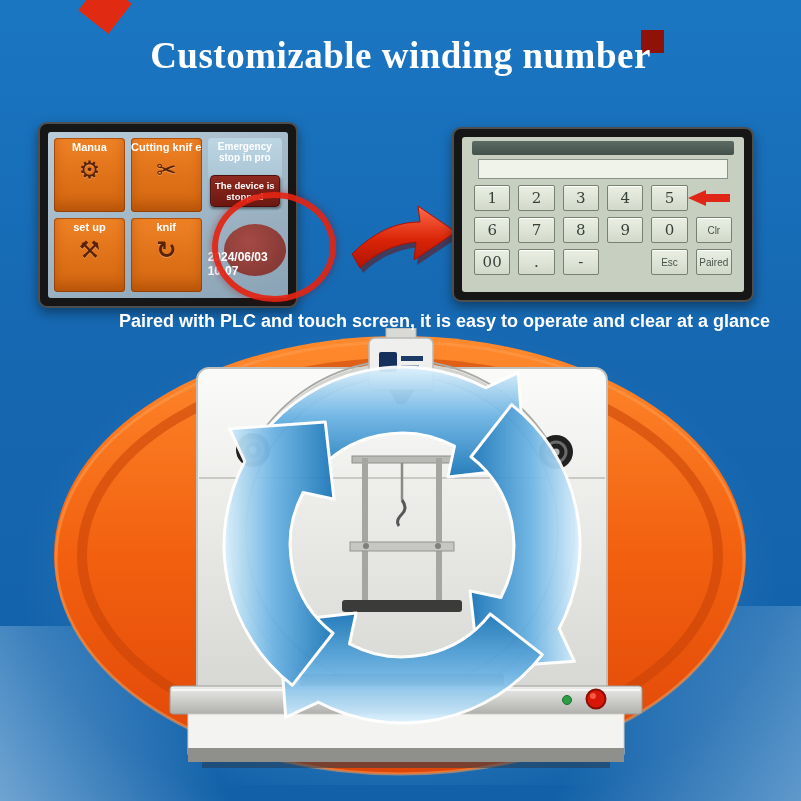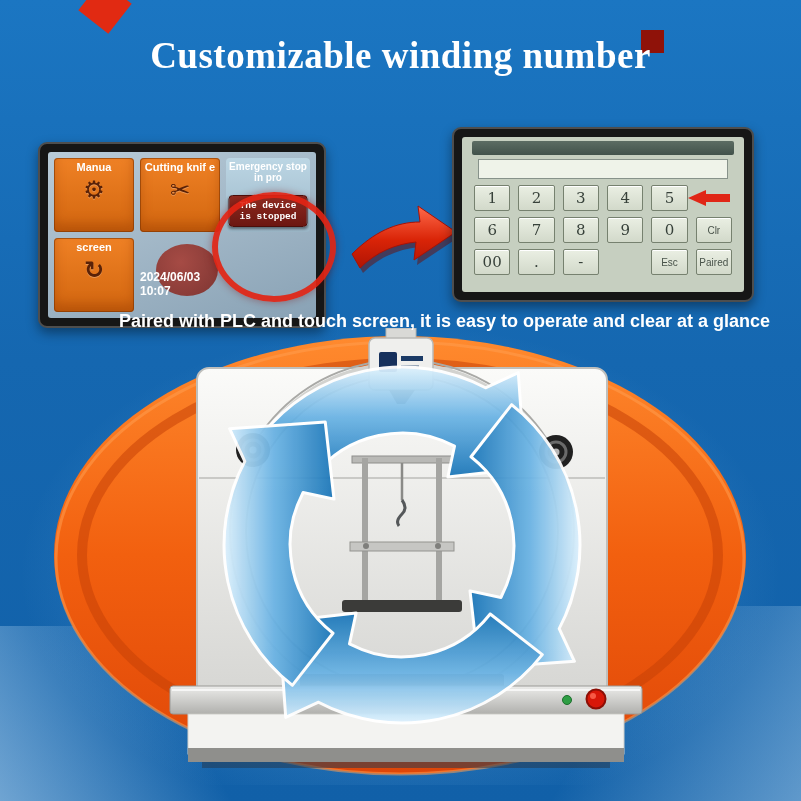--- a/index.html
+++ b/index.html
@@ -19,39 +19,39 @@
   .ribbon-sq{position:absolute;left:641px;top:30px;width:23px;height:23px;background:#8f1209;}
 
   .title{position:absolute;top:34px;left:0;width:100%;margin:0;text-align:center;color:#ffffff;
     font-size:37px;font-weight:bold;letter-spacing:.5px;font-family:Liberation Serif, serif;}
   .caption{position:absolute;top:311px;left:0;width:100%;text-align:center;color:#ffffff;
     font-size:18px;font-weight:bold;padding-left:44px;}
 
   
   .screen{position:absolute;box-sizing:border-box;background:#161616;border:2px solid #4e4e4e;
     border-radius:9px;box-shadow:0 5px 12px rgba(0,0,0,.4);}
-  .plc{left:38px;top:122px;width:288px;height:186px;padding:8px;margin-top:20px;}
+  .plc{left:38px;top:122px;width:260px;height:186px;padding:8px;}
   .plc-inner{width:100%;height:100%;box-sizing:border-box;border-radius:3px;position:relative;
     background:linear-gradient(160deg,#b9cbd8,#89a2b5);
     display:grid;grid-template-columns:1fr 1fr 1.05fr;grid-template-rows:1fr 1fr;gap:6px;padding:6px;}
   .tile{background:linear-gradient(180deg,#ef8125,#d2660f);border-radius:4px;position:relative;
     box-shadow:inset 0 0 0 1px rgba(120,50,0,.55), inset 0 -8px 12px rgba(150,60,0,.45);
     color:#fff;font-size:11px;font-weight:bold;text-align:center;padding-top:3px;}
   .tlabel{display:block;line-height:1.15;}
   .ticon{display:block;margin-top:4px;font-size:24px;line-height:1;color:#5a2208;
     font-family:"DejaVu Sans",sans-serif;text-shadow:0 1px 0 rgba(255,255,255,.25);}
   .i-gear::before{content:"\2699";}
   .i-cut::before{content:"\2702";}
   .i-tools::before{content:"\2692";}
   .i-reset::before{content:"\21BB";}
   .emg{background:linear-gradient(180deg,#bcd6e4,#9cb7c8);border-radius:4px;position:relative;
     color:#fff;font-size:10px;font-weight:bold;text-align:center;padding:3px 2px;}
   .stoppedBtn{position:absolute;left:50%;transform:translateX(-50%);bottom:5px;width:94%;box-sizing:border-box;
     background:linear-gradient(180deg,#8e2a20,#6c1711);border:1px solid #4c0e0a;border-radius:4px;
-    color:#fff;font-size:9.5px;font-weight:bold;padding:4px 4px;box-shadow:0 2px 3px rgba(0,0,0,.45);font-family:Liberation Mono, monospace;}
+    color:#fff;font-size:9.5px;font-weight:bold;padding:4px 4px;box-shadow:0 2px 3px rgba(0,0,0,.45);}
   .emg2{position:relative;}
   .stopDisc{position:absolute;left:16px;top:6px;width:62px;height:52px;border-radius:50%;
     background:radial-gradient(circle at 40% 35%,#a83125,#78170f);opacity:.8;}
   .timestamp{position:absolute;right:3px;bottom:14px;color:#fff;font-size:12px;font-weight:bold;}
   .redCircle{position:absolute;left:212px;top:192px;width:112px;height:98px;border-radius:50%;
     border:6px solid rgba(226,36,20,.92);box-shadow:0 0 8px rgba(120,0,0,.4);}
 
   .keypadS{left:452px;top:127px;width:302px;height:175px;padding:8px;}
   .kp-inner{width:100%;height:100%;box-sizing:border-box;border-radius:3px;position:relative;
     background:#c6cfc0;padding:4px 10px;}
@@ -192,23 +192,27 @@
       <div class="tile">
         <span class="tlabel">Cutting knif e</span>
         <span class="ticon i-cut"></span>
       </div>
 
       <div class="emg">
         <span>Emergency stop in pro</span>
         <button class="stoppedBtn">The device is stopped</button>
       </div>
 
-
-      <div class="tile">
-        <span class="tlabel">screen</span>
+      <div class="tile">
+        <span class="tlabel">set up</span>
+        <span class="ticon i-tools"></span>
+      </div>
+
+      <div class="tile">
+        <span class="tlabel">knif</span>
         <span class="ticon i-reset"></span>
       </div>
 
       <div class="emg2">
         <div class="stopDisc"></div>
         <span class="timestamp">2024/06/03 10:07</span>
       </div>
 
     </div>
   </div>

